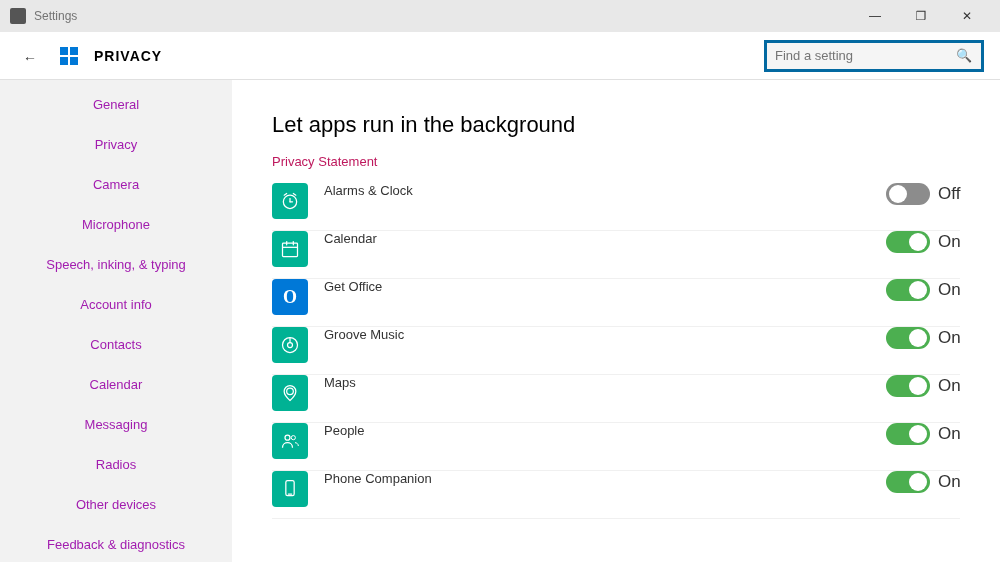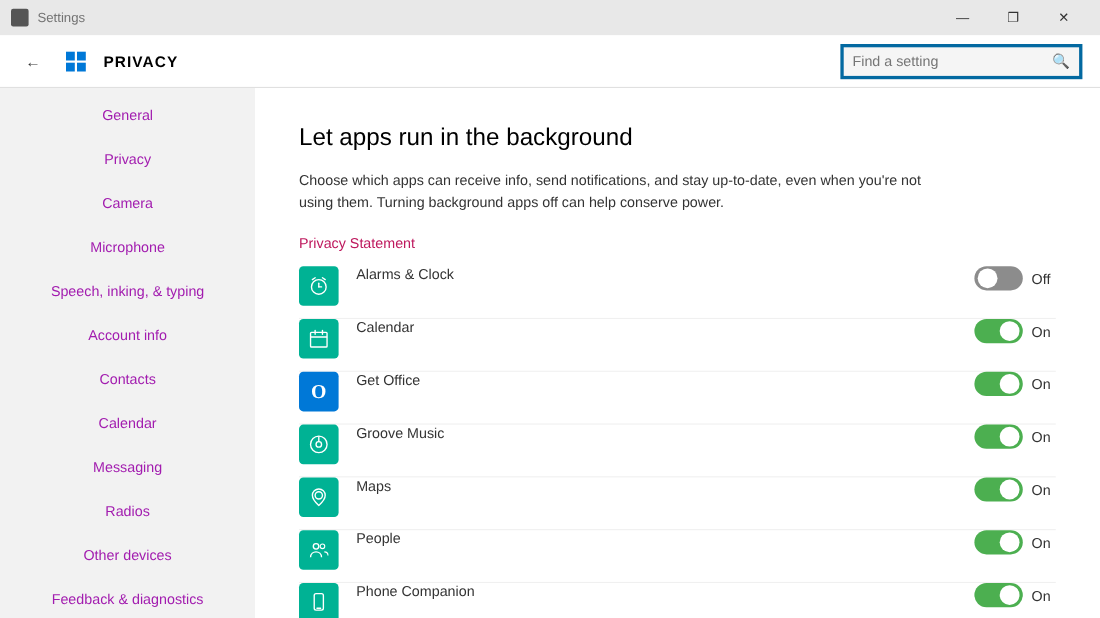--- a/index.html
+++ b/index.html
@@ -88,21 +88,21 @@
       flex-shrink: 0;
     }
     .toggle.on { background: #4caf50; }
     .toggle.off { background: #8c8c8c; }
     .toggle-knob {
       width: 18px; height: 18px; border-radius: 50%; background: white;
       position: absolute; top: 2px; transition: left 0.2s;
     }
     .toggle.on .toggle-knob { left: 23px; }
     .toggle.off .toggle-knob { left: 3px; }
-    .toggle-label { font-size: 13px; color: #333; width: 22px; }
+    .toggle-label { font-size: 17px; color: #333; width: 22px; }
 
     
     .icon-teal { background: #00b294; }
 
     ::-webkit-scrollbar { width: 6px; }
     ::-webkit-scrollbar-thumb { background: #c0c0c0; }
   </style>
 </head>
 <body>
 
@@ -172,21 +172,20 @@
       <span>Other devices</span>
     </div>
     <div class="sidebar-item">
       <span>Feedback &amp; diagnostics</span>
     </div>
 
   </nav>
 
   <div class="content">
     <h1 class="content-title">Let apps run in the background</h1>
-    <p class="content-desc">Choose which apps can receive info, send notifications, and stay up-to-date, even when you're not using them. Turning background apps off can help conserve power.</p>
     <a class="privacy-link">Privacy Statement</a>
 
     <div class="app-list">
 
       <div class="app-row">
         <div class="app-icon icon-teal">
           <svg width="20" height="20" viewBox="0 0 24 24" fill="white">
             <circle cx="12" cy="13" r="8" stroke="white" stroke-width="1.5" fill="none"></circle>
             <line x1="12" y1="13" x2="12" y2="9" stroke="white" stroke-width="1.5" stroke-linecap="round"></line>
             <line x1="12" y1="13" x2="15" y2="13" stroke="white" stroke-width="1.5" stroke-linecap="round"></line>

